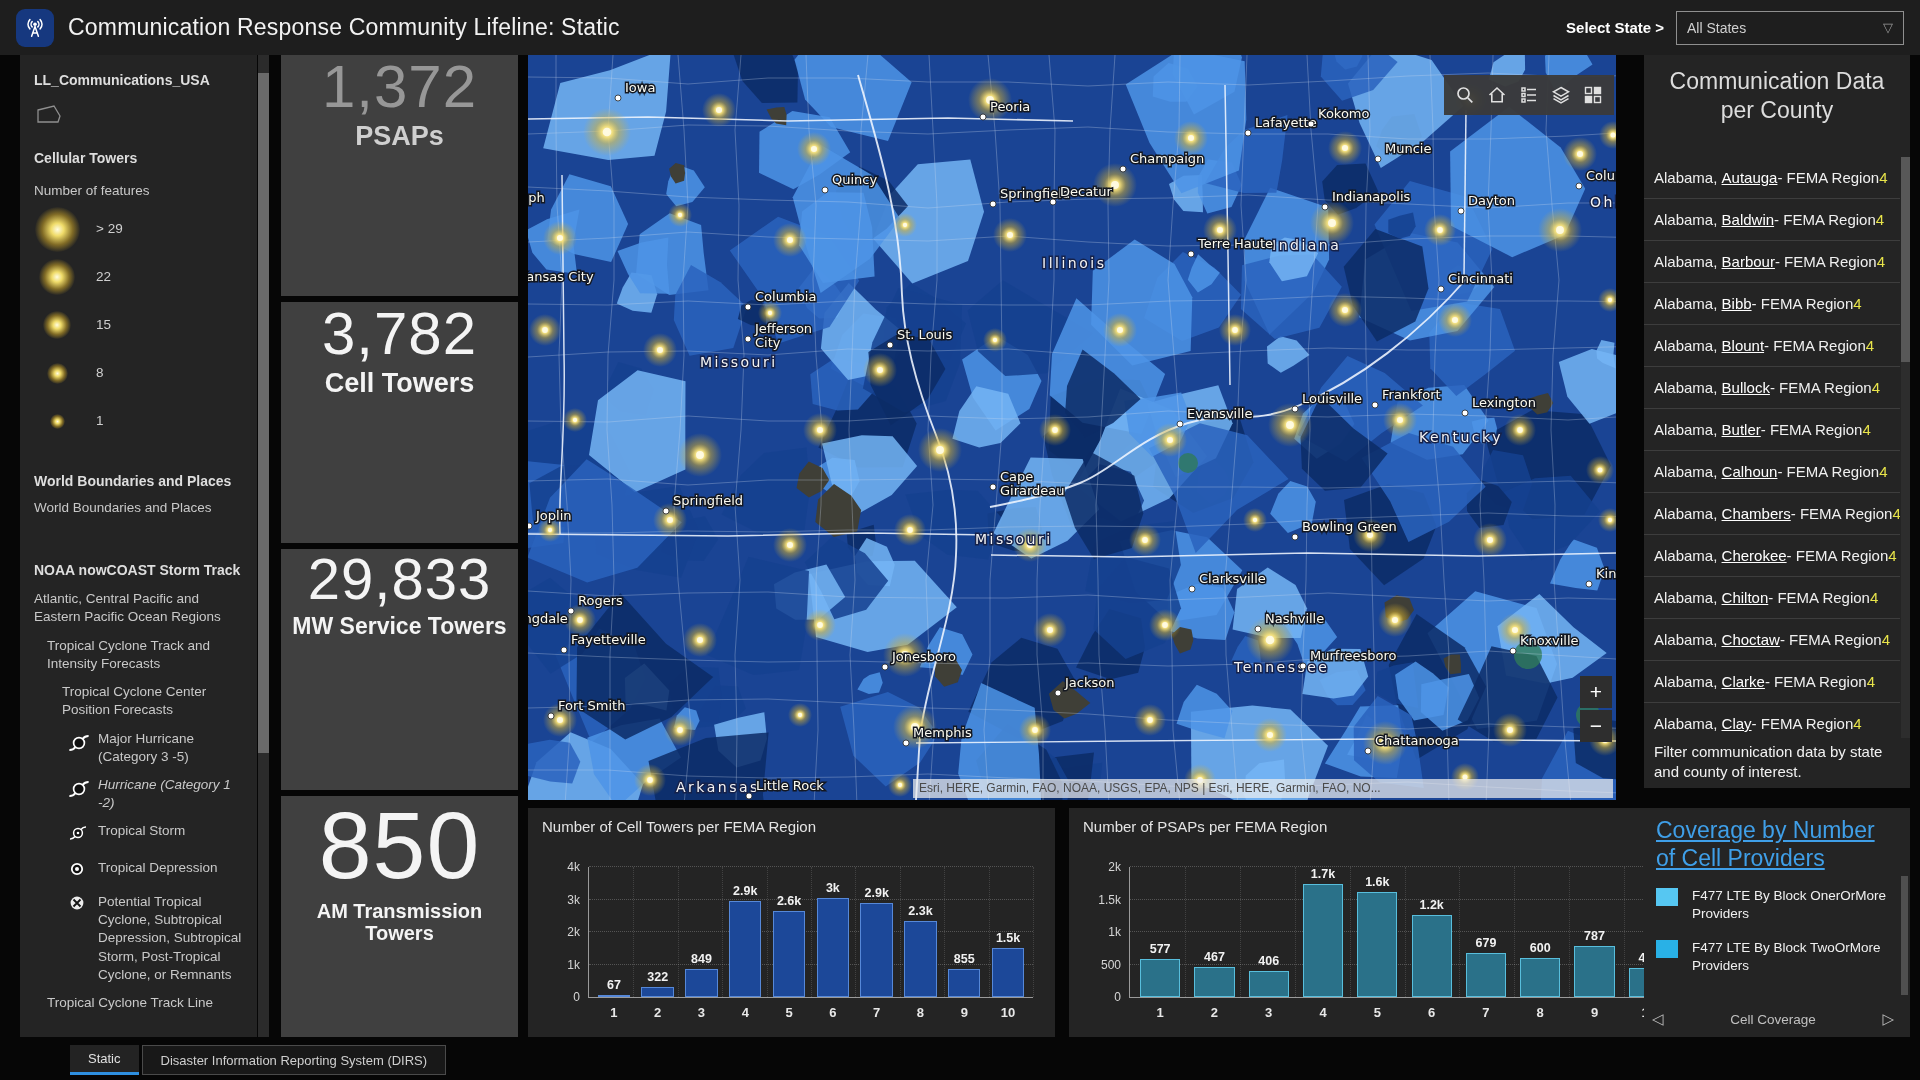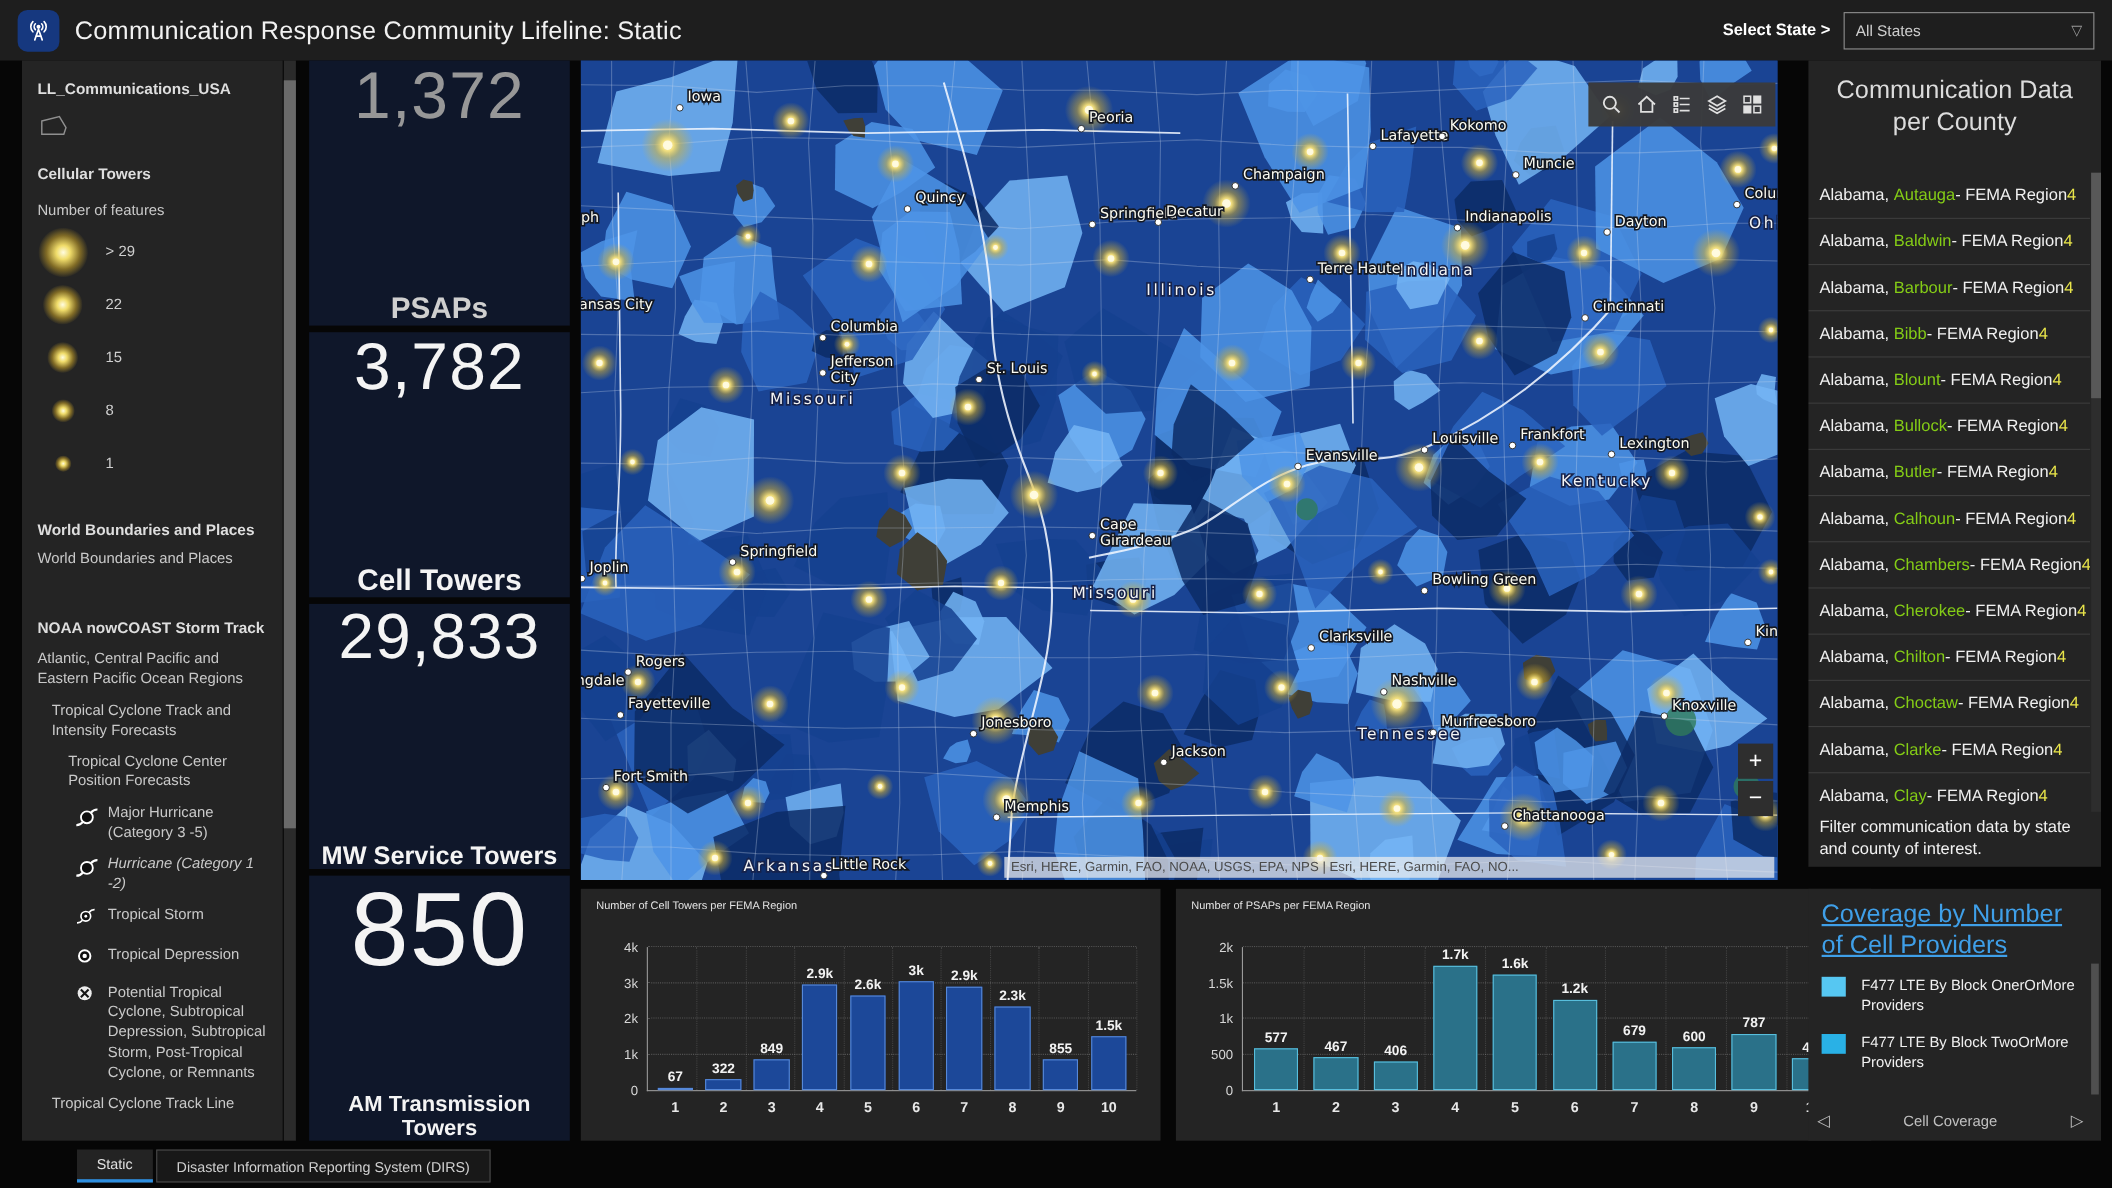--- a/index.html
+++ b/index.html
@@ -28,49 +28,49 @@
   .feat-row{display:flex;align-items:center;margin:2px 0;text-align:center;}
   .feat-dot{flex:none;border-radius:50%;}
   .feat-label{margin-left:16px;color:#cfcfcf;}
   .storm-item{display:flex;margin-bottom:10px;}
   .storm-icon{flex:none;width:24px;margin-right:6px;padding-top:1px;}
   .sb-scroll{position:absolute;left:258px;top:55px;width:11px;height:982px;background:#2b2b2b;}
   .sb-thumb{position:absolute;left:0;right:0;top:18px;height:680px;background:#6a6a6a;}
   
   .cards{position:absolute;left:281px;top:55px;width:237px;height:982px;display:flex;
          flex-direction:column;gap:6px;}
-  .card{background:#0f172a;flex:1;display:flex;flex-direction:column;align-items:center;
-        justify-content:space-between;text-align:center;padding:0 8px;}
+  .card{background:#404040;flex:1;display:flex;flex-direction:column;align-items:center;
+        justify-content:flex-start;text-align:center;padding:0 8px;}
   .card-value{font-size:60px;color:#f4f4f4;letter-spacing:1px;line-height:1.05;}
   .card-label{font-size:24px;font-weight:bold;color:#f4f4f4;margin-top:4px;line-height:1.1;}
   
   .map{position:absolute;left:528px;top:55px;width:1088px;height:745px;background:#1a4494;
        overflow:hidden;cursor:grab;}
   .map-toolbar{position:absolute;top:20px;right:2px;height:40px;background:rgba(58,58,58,.96);
                display:flex;align-items:center;padding:0 6px;gap:2px;z-index:5;}
   .tool{width:30px;height:30px;display:flex;align-items:center;justify-content:center;cursor:pointer;}
   .zoomctl{position:absolute;right:4px;bottom:58px;display:flex;flex-direction:column;gap:2px;z-index:5;}
   .zbtn{width:32px;height:32px;background:#2e2e2e;color:#fff;font-size:21px;display:flex;
         align-items:center;justify-content:center;cursor:pointer;}
   .attrib{position:absolute;left:385px;right:3px;bottom:2px;height:19px;background:rgba(238,238,238,.72);
           color:#4a4a4a;font-size:12px;line-height:19px;padding:0 6px;white-space:nowrap;
           overflow:hidden;z-index:4;}
   
   .county-panel{left:1644px;top:55px;width:266px;height:733px;color:#eee;}
   .cp-title{font-size:23px;color:#dcdcdc;text-align:center;padding:12px 14px 8px;line-height:1.28;}
   .cp-list{position:absolute;top:102px;left:0;right:10px;bottom:50px;overflow:hidden;}
   .cp-row{height:41px;display:flex;align-items:center;padding-left:10px;font-size:15px;
           border-bottom:1px solid #3d3d3d;white-space:nowrap;cursor:pointer;}
-  .cp-state{color:#f0f0f0;} .cp-county{color:#84cc16;} .cp-region{color:#e8e44a;}
+  .cp-state{color:#f0f0f0;} .cp-county{color:#ffffff;text-decoration:underline;} .cp-region{color:#e8e44a;}
   .cp-scroll{position:absolute;top:102px;right:0;width:9px;bottom:50px;background:#2d2d2d;}
   .cp-thumb{position:absolute;left:0;right:0;top:0;height:205px;background:#585858;cursor:pointer;}
   .cp-footer{position:absolute;bottom:6px;left:10px;right:10px;font-size:15px;color:#f2f2f2;line-height:1.35;}
   
   .chart{padding:10px 14px;}
-  .chart-title{font-size:10px;color:#e4e4e4;}
+  .chart-title{font-size:15px;color:#e4e4e4;}
   .plot{position:relative;margin:32px 8px 26px 46px;height:130px;
         border-left:1px solid #9a9a9a;border-bottom:1px solid #9a9a9a;}
   .gridline{position:absolute;left:0;right:0;border-top:1px dotted rgba(255,255,255,.22);}
   .vline{position:absolute;top:0;bottom:0;border-left:1px dotted rgba(255,255,255,.14);}
   .ytick{position:absolute;right:calc(100% + 9px);transform:translateY(50%);font-size:12px;
          color:#d6d6d6;white-space:nowrap;}
   .bars{position:absolute;left:0;right:0;top:0;bottom:0;display:flex;align-items:flex-end;padding:0 3px;}
   .bar-wrap{flex:1;position:relative;display:flex;flex-direction:column;align-items:center;
             justify-content:flex-end;height:100%;}
   .bar{width:74%;box-sizing:border-box;cursor:pointer;}

